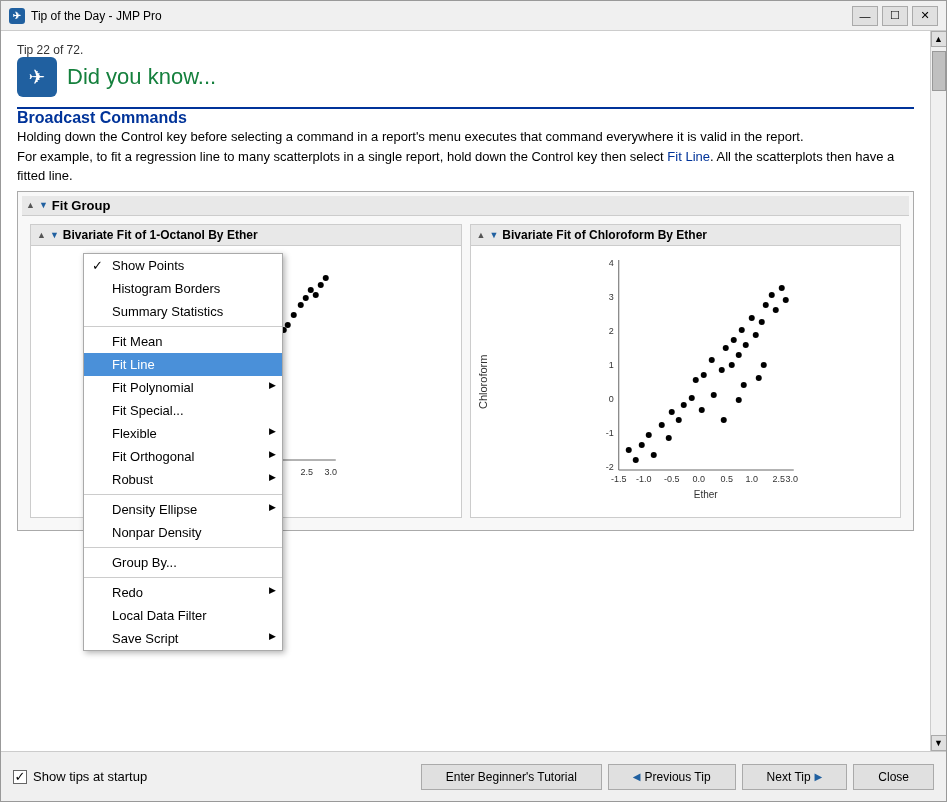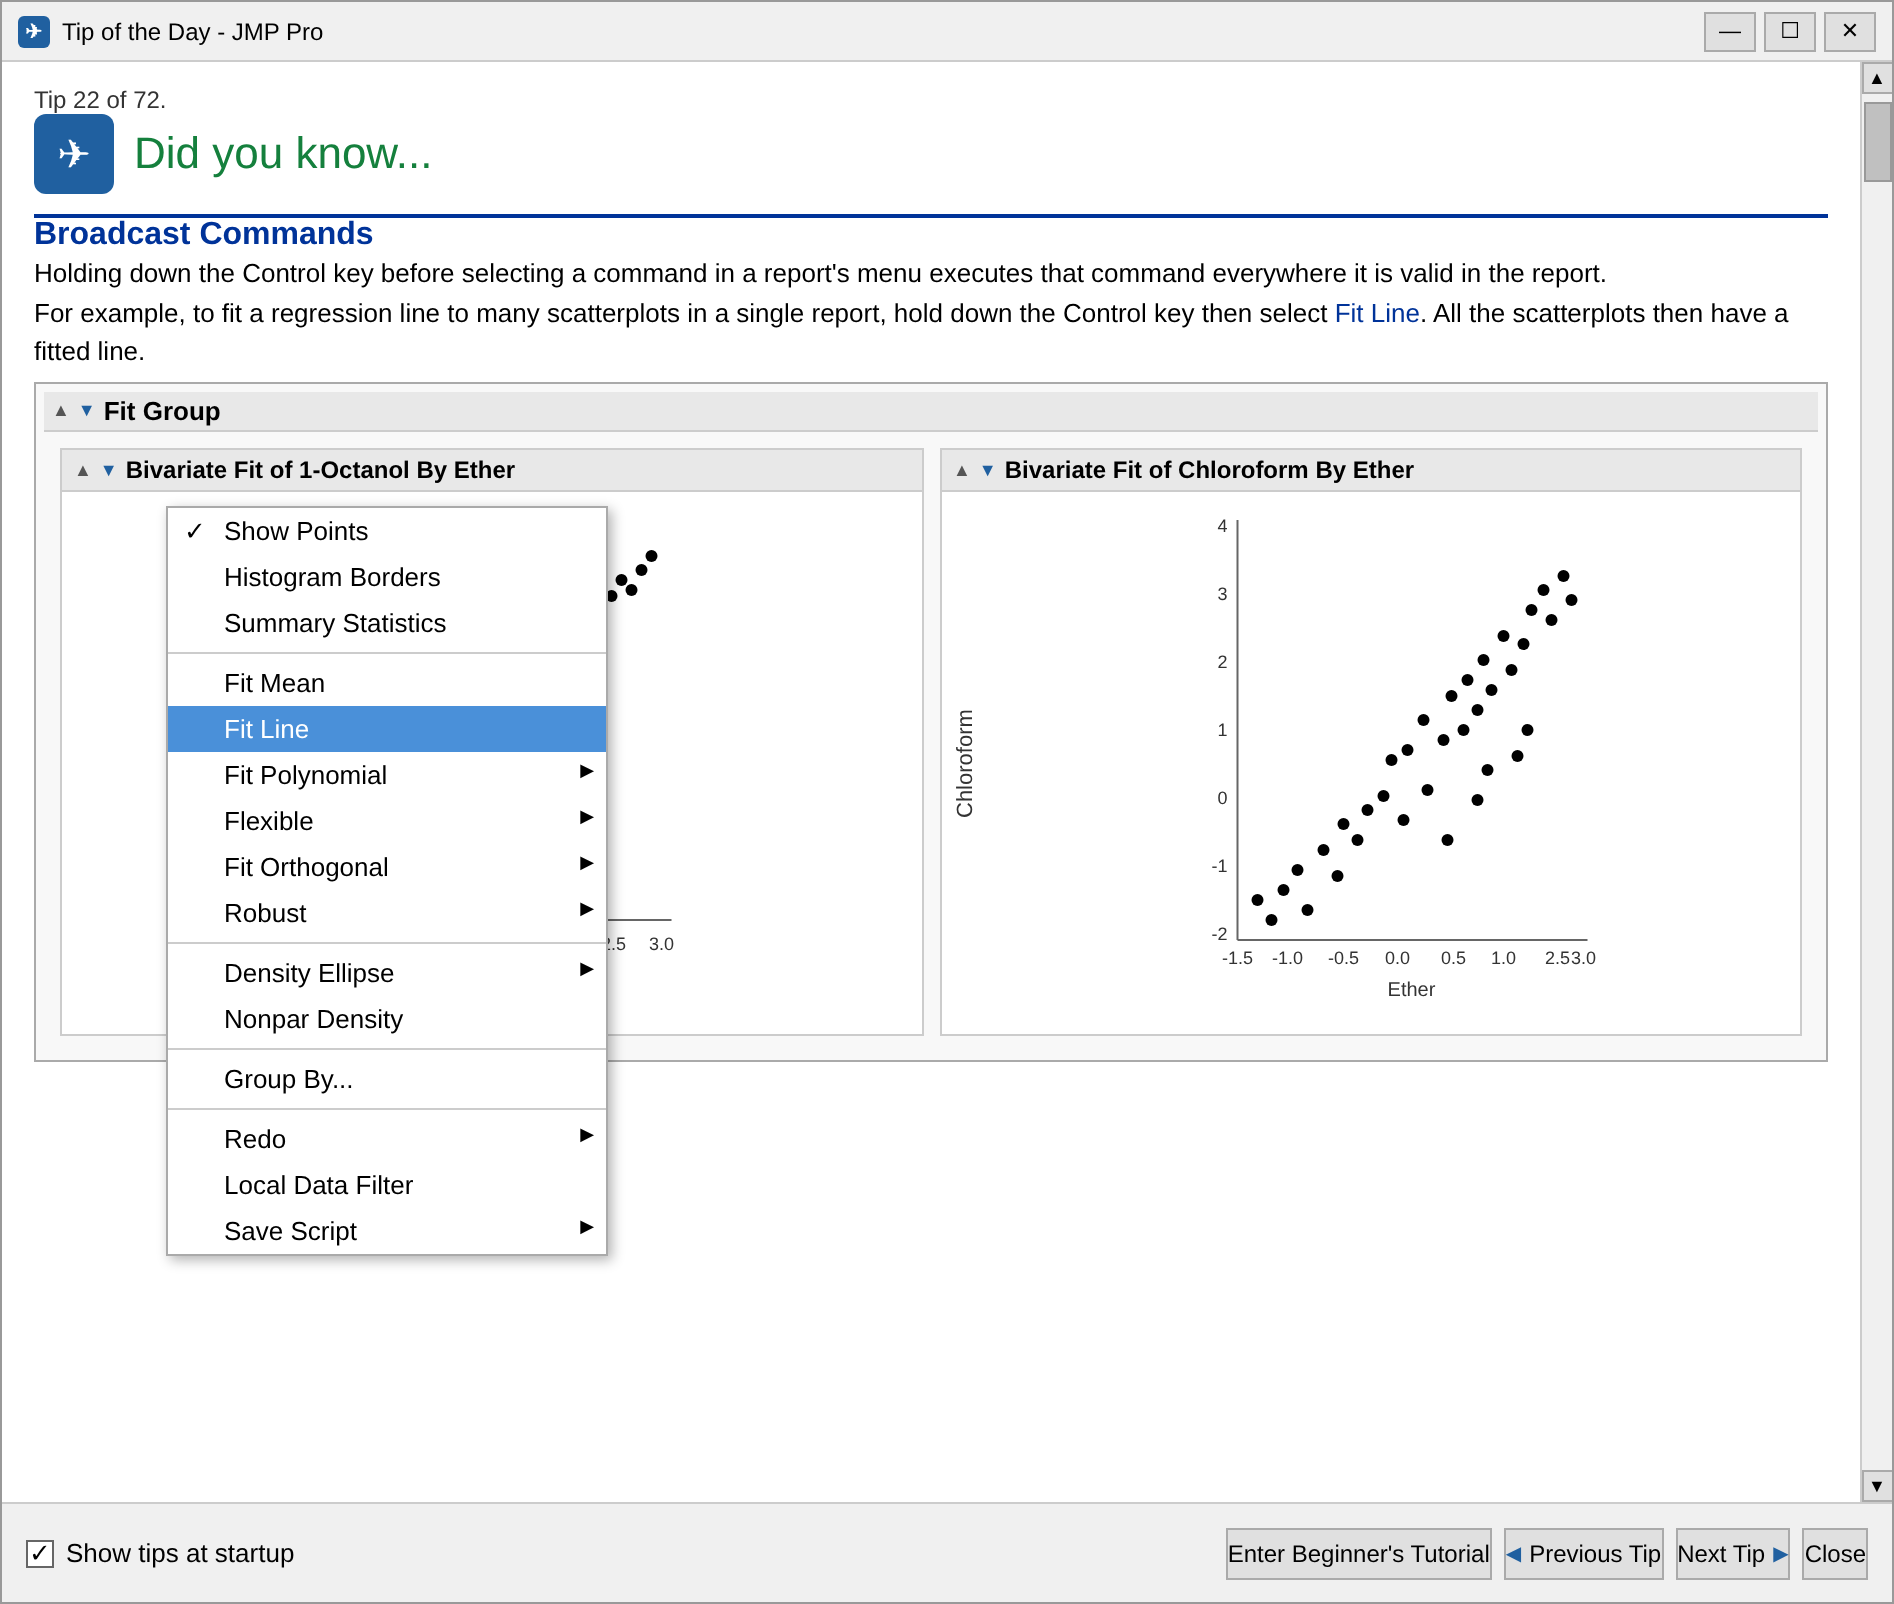--- a/index.html
+++ b/index.html
@@ -216,21 +216,21 @@
     }
     .chart-svg {
       width: 100%;
     }
 
     
     .context-menu {
       position: absolute;
       top: 28px;
       left: 52px;
-      width: 221px;
+      width: 200px;
       background: white;
       border: 1px solid #aaa;
       box-shadow: 2px 2px 6px rgba(0,0,0,0.3);
       z-index: 10;
       font-size: 13px;
     }
     .menu-item {
       padding: 4px 8px 4px 28px;
       cursor: pointer;
       position: relative;
@@ -282,21 +282,21 @@
       display: flex;
       align-items: center;
       justify-content: center;
       cursor: pointer;
     }
     .footer-right {
       display: flex;
       gap: 6px;
     }
     .footer-btn {
-      padding: 5px 0;
+      padding: 5px 24px;
       background: #e0e0e0;
       border: 1px solid #aaa;
       cursor: pointer;
       font-size: 12px;
       display: flex;
       align-items: center;
       gap: 4px;
     }
     .footer-btn .arrow { font-size: 10px; color: #2060a0; }
   </style>
@@ -401,20 +401,21 @@
               </div>
 
               <div class="context-menu" id="context-menu">
               <div class="menu-item checked">Show Points</div>
                   <div class="menu-item">Histogram Borders</div>
                   <div class="menu-item">Summary Statistics</div>
                   <div class="menu-separator"></div>
                   <div class="menu-item">Fit Mean</div>
                   <div class="menu-item highlighted">Fit Line</div>
                   <div class="menu-item has-submenu">Fit Polynomial</div>
+                  <div class="menu-item">Fit Special...</div>
                   <div class="menu-item has-submenu">Flexible</div>
                   <div class="menu-item has-submenu">Fit Orthogonal</div>
                   <div class="menu-item has-submenu">Robust</div>
                   <div class="menu-separator"></div>
                   <div class="menu-item has-submenu">Density Ellipse</div>
                   <div class="menu-item">Nonpar Density</div>
                   <div class="menu-separator"></div>
                   <div class="menu-item">Group By...</div>
                   <div class="menu-separator"></div>
                   <div class="menu-item has-submenu">Redo</div>

